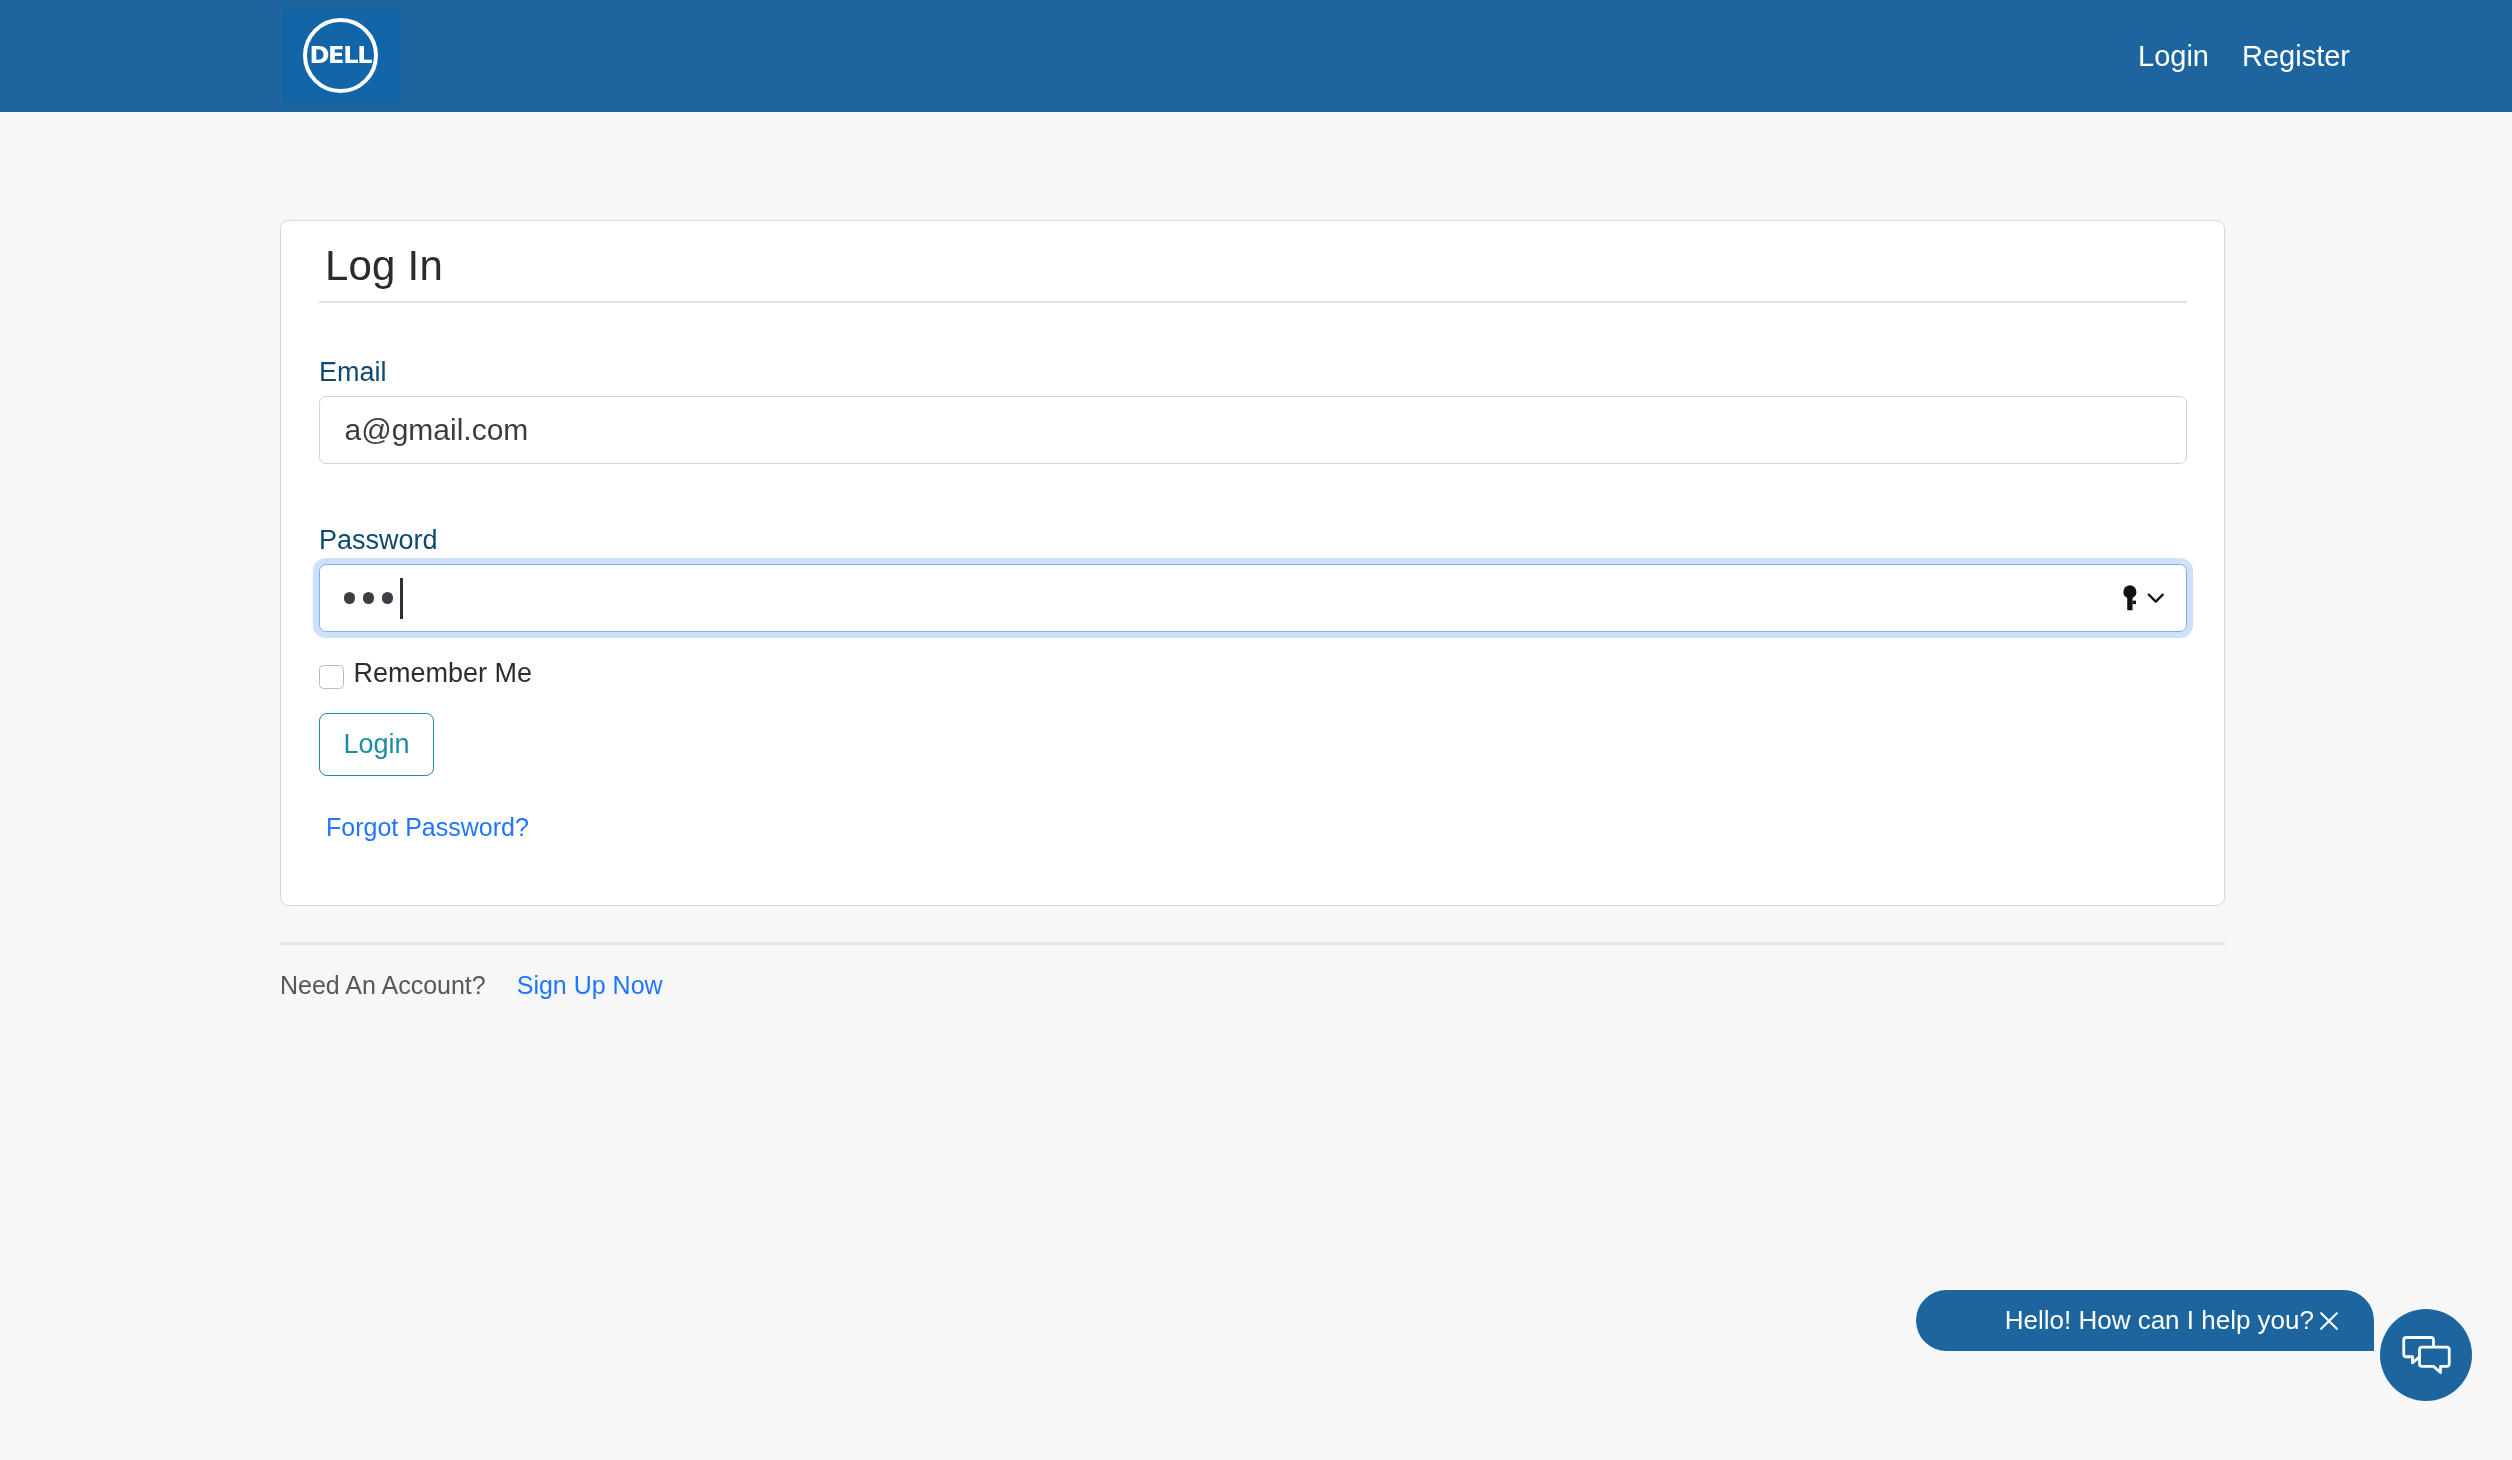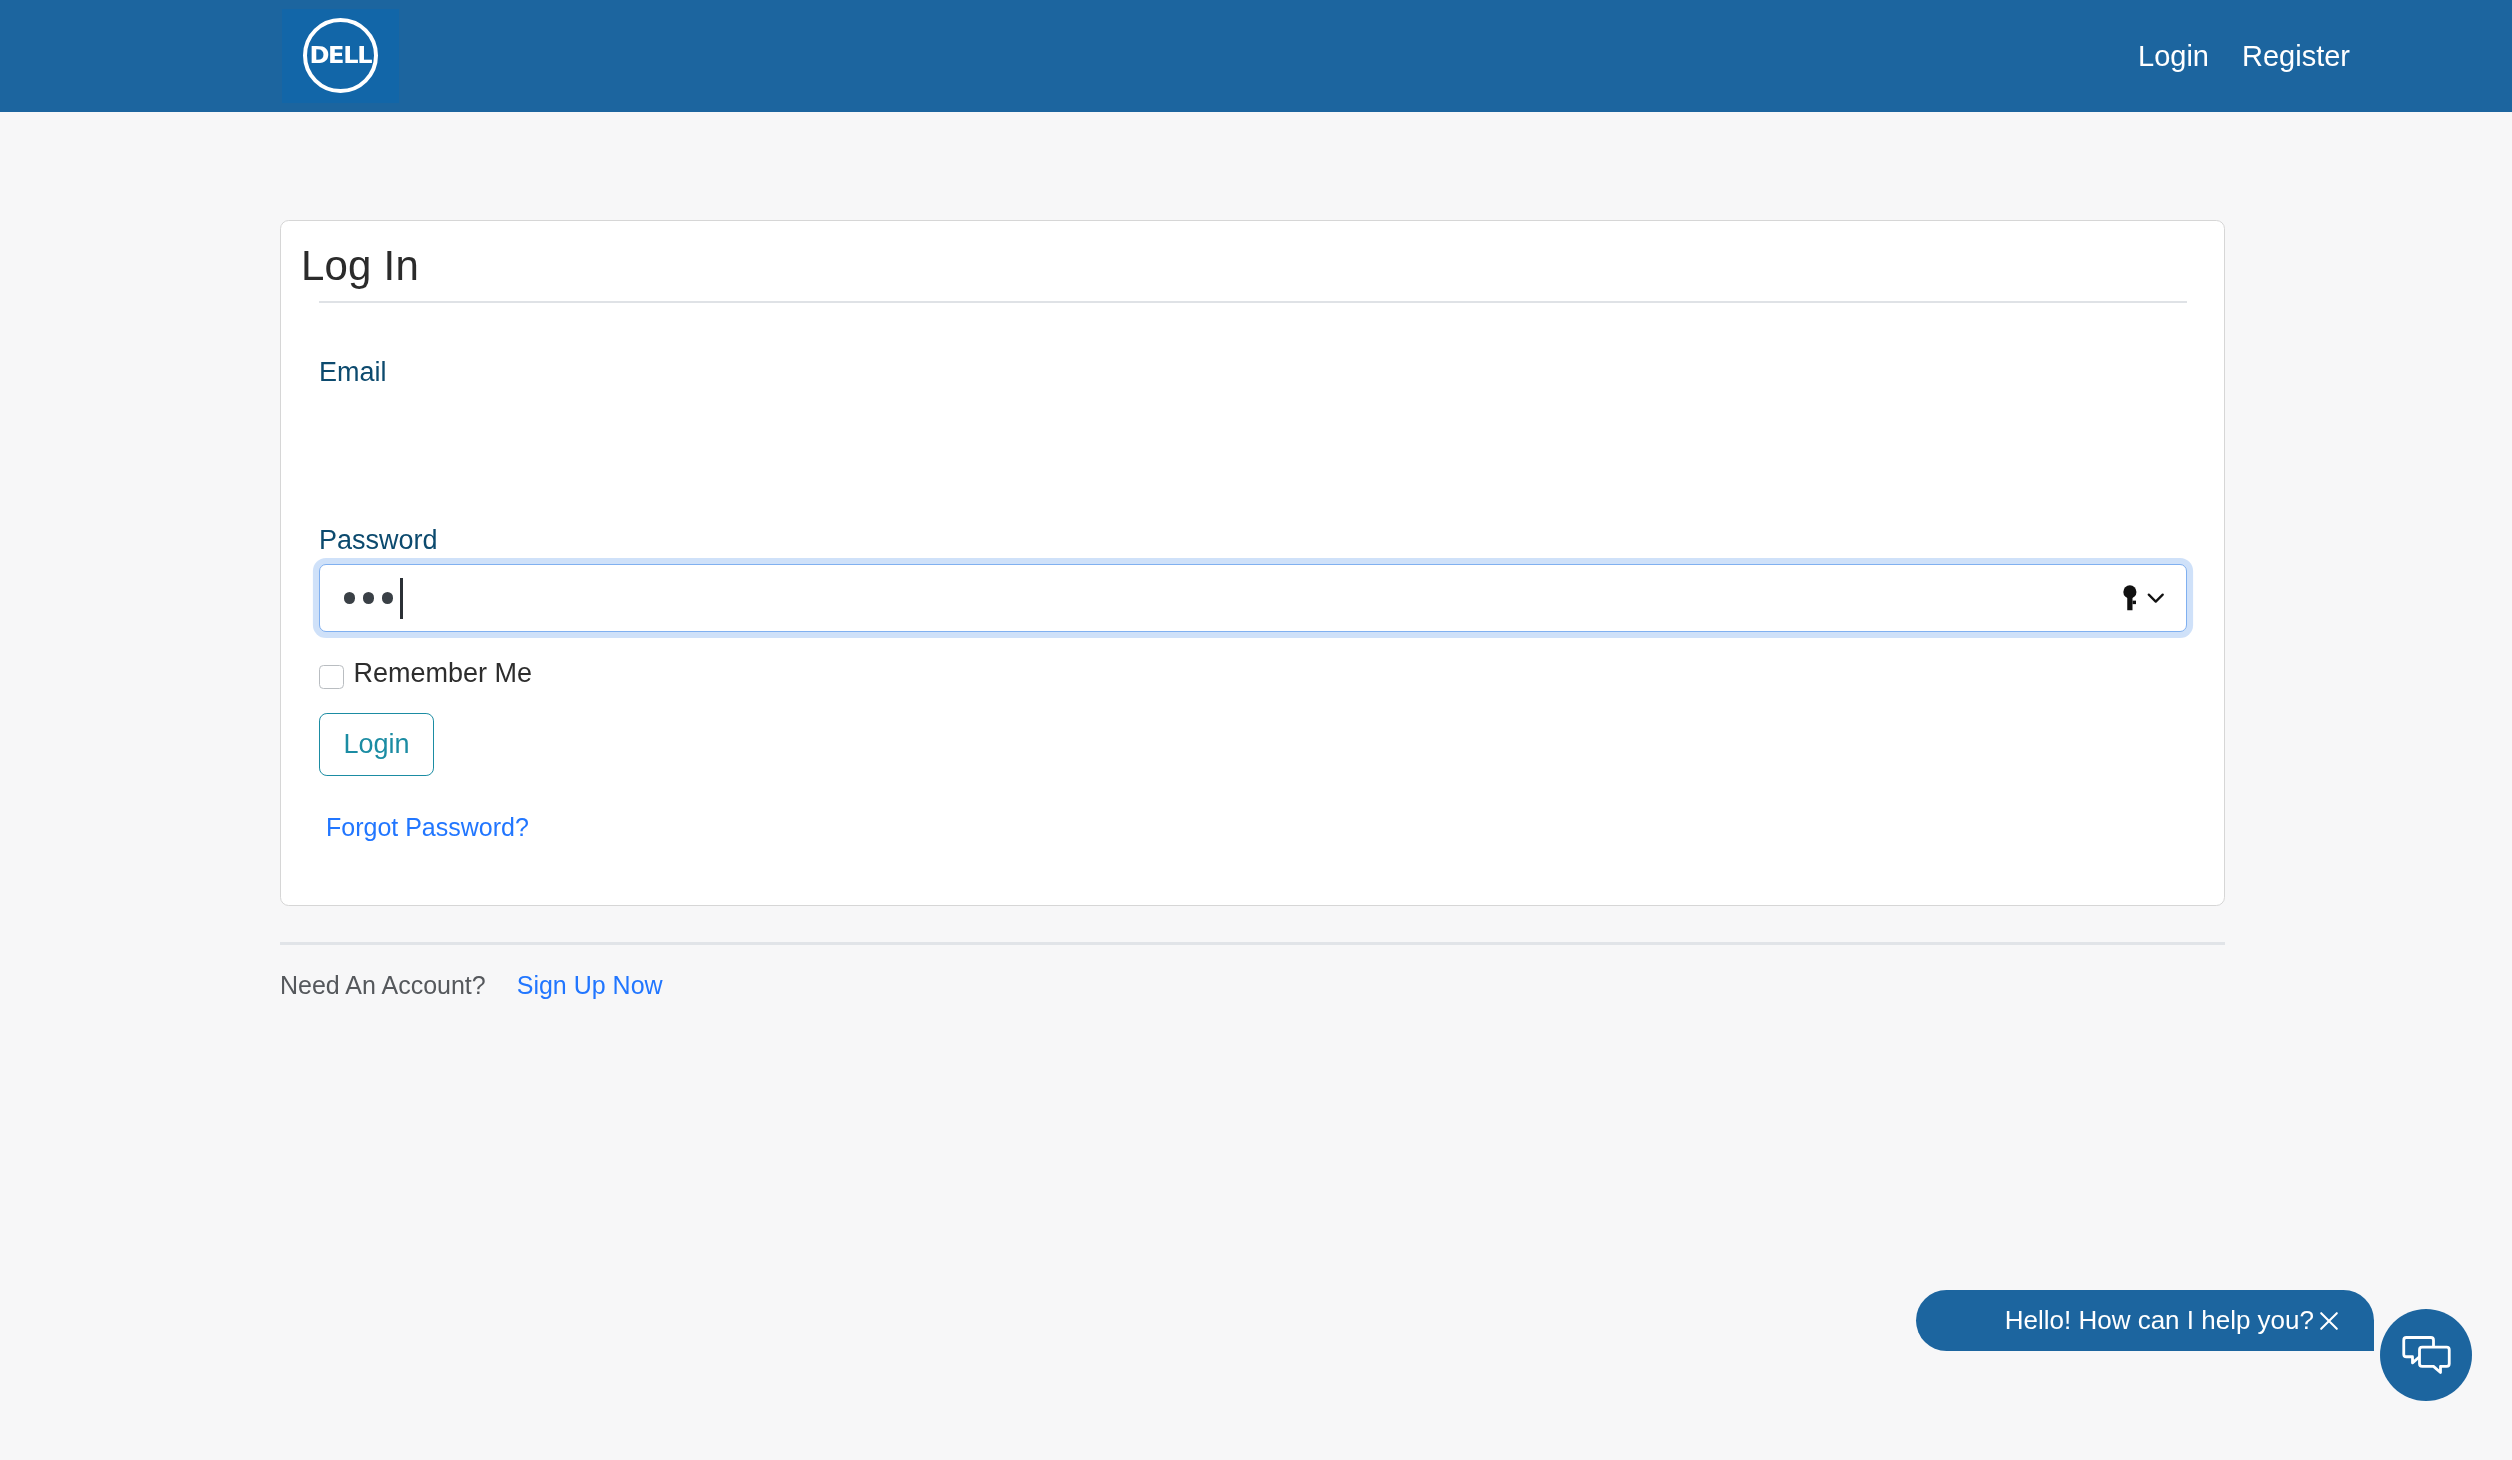--- a/index.html
+++ b/index.html
@@ -54,21 +54,21 @@
   
   .card {
     position: absolute;
     left: 280px; top: 220px;
     width: 1945px; height: 686px;
     background: #ffffff;
     border: 1.7px solid #d6d6d6;
     border-radius: 8.7px;
   }
   .card-title {
-    position: absolute; left: 20px; top: 21px;
+    position: absolute; left: 44px; top: 21px;
     font-size: 42px;
     color: #2b2b2b;
     font-weight: normal;
     margin: 0;
     letter-spacing: 0.2px;
   }
   .card-divider {
     position: absolute; left: 38px; top: 80px;
     width: 1868px; height: 1.7px;
     background: #dfe2e6;
@@ -233,20 +233,21 @@
     <a class="nav-link" href="#">Register</a>
   </div>
 </div>
 
 <div class="card">
 
   <h1 class="card-title">Log In</h1>
   <div class="card-divider"></div>
 
   <label class="field-label label-email">Email</label>
+  <input class="text-input input-email" type="text" value="a@gmail.com" style="">
 
   <label class="field-label label-password">Password</label>
   <div class="password-wrap">
     <input class="text-input" type="text" style="">
     <div class="pw-dots">
       <span class="pw-dot"></span>
       <span class="pw-dot"></span>
       <span class="pw-dot"></span>
     </div>
     <div class="pw-caret"></div>

